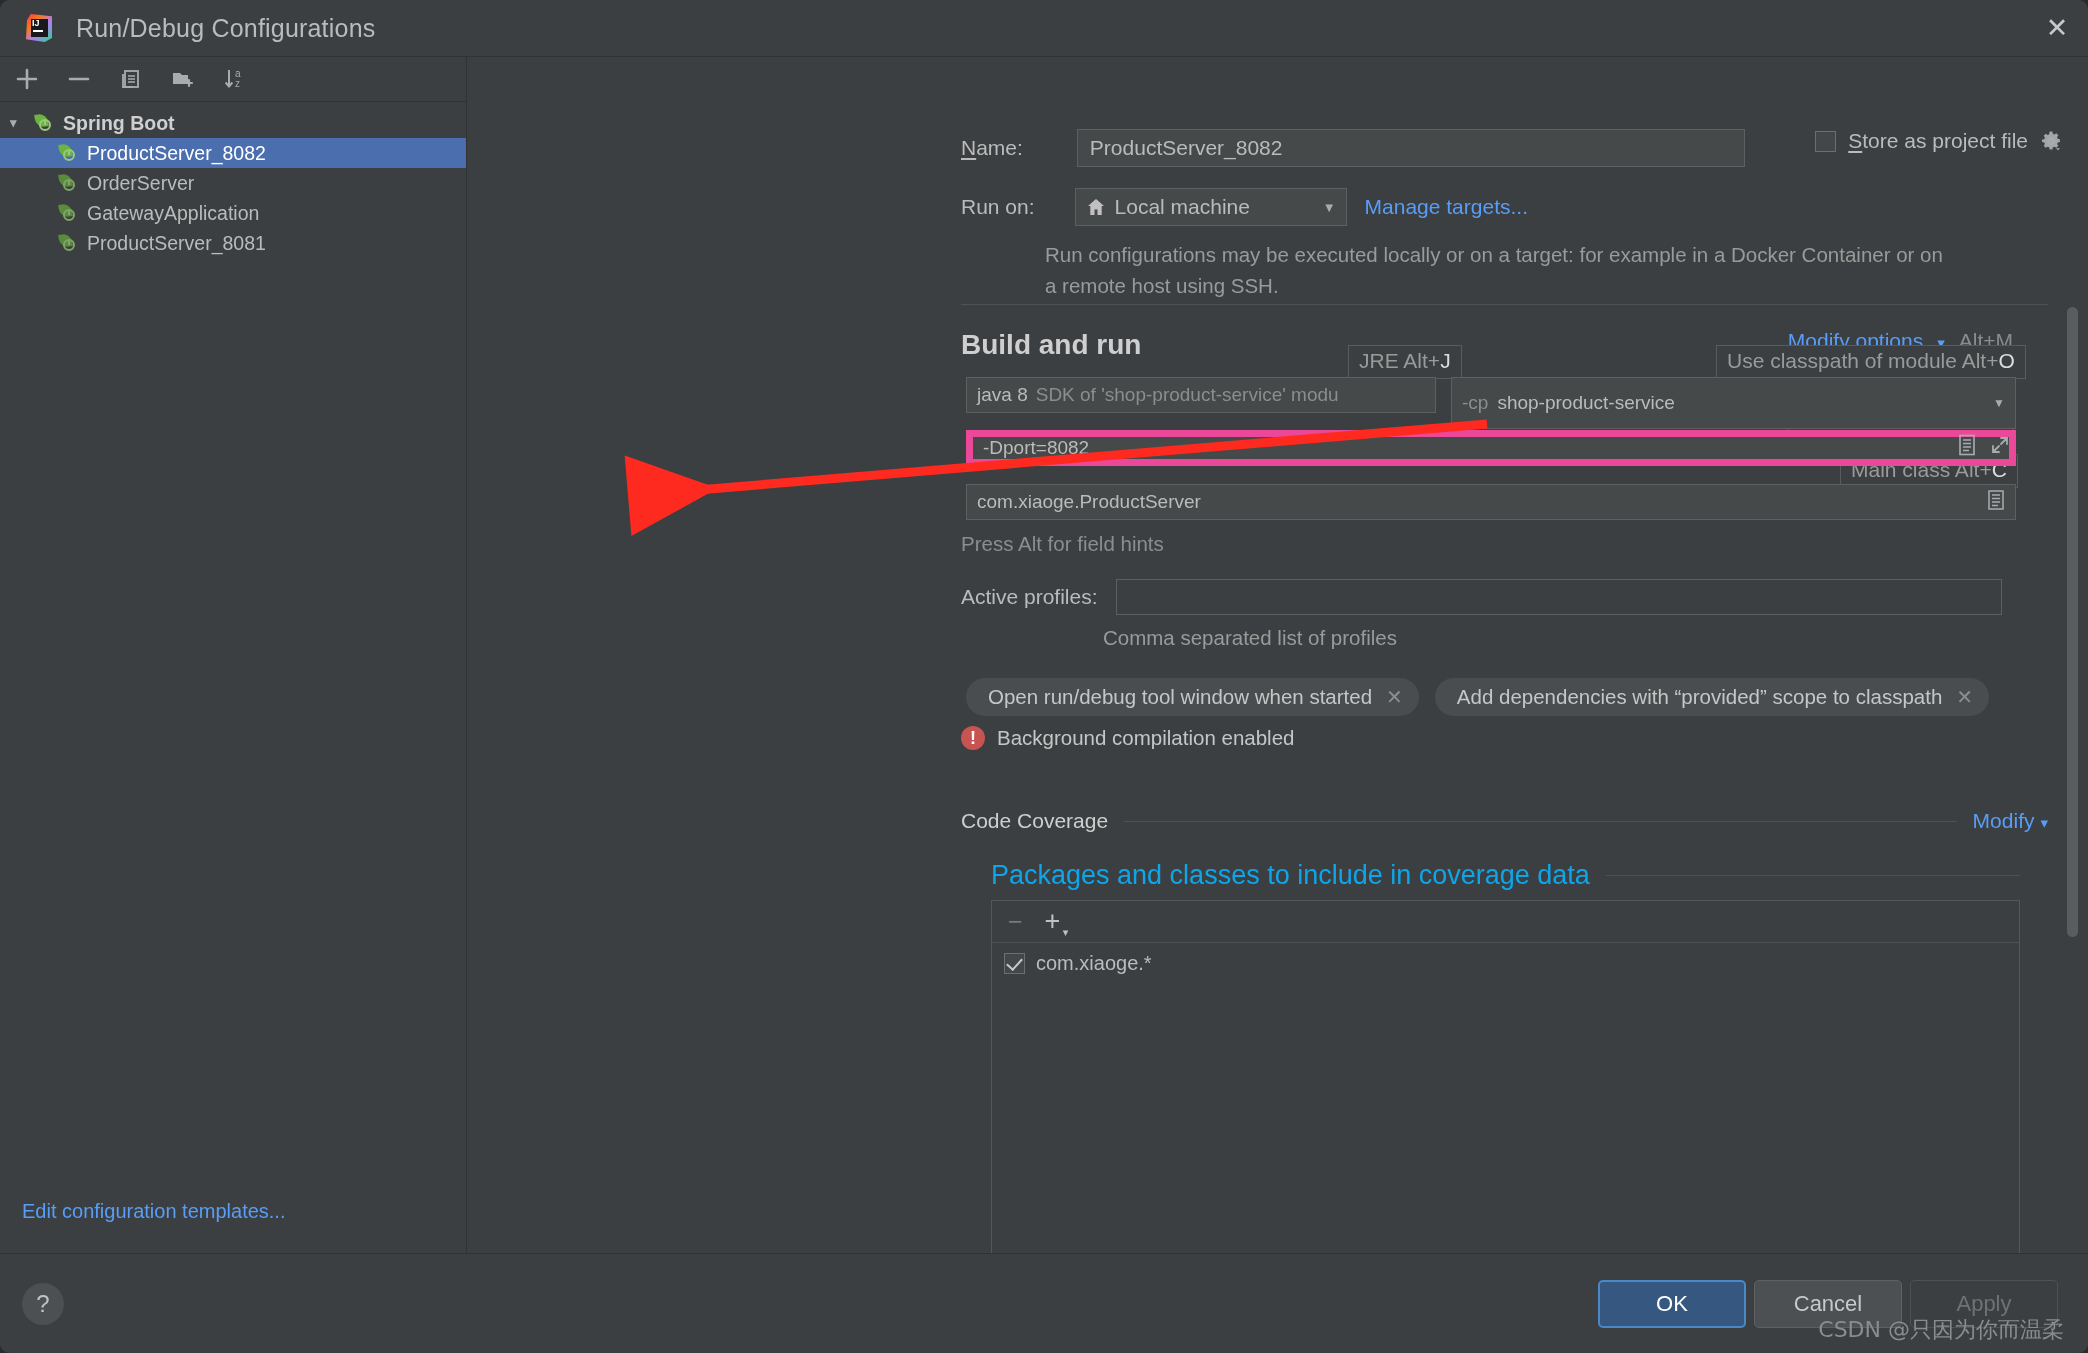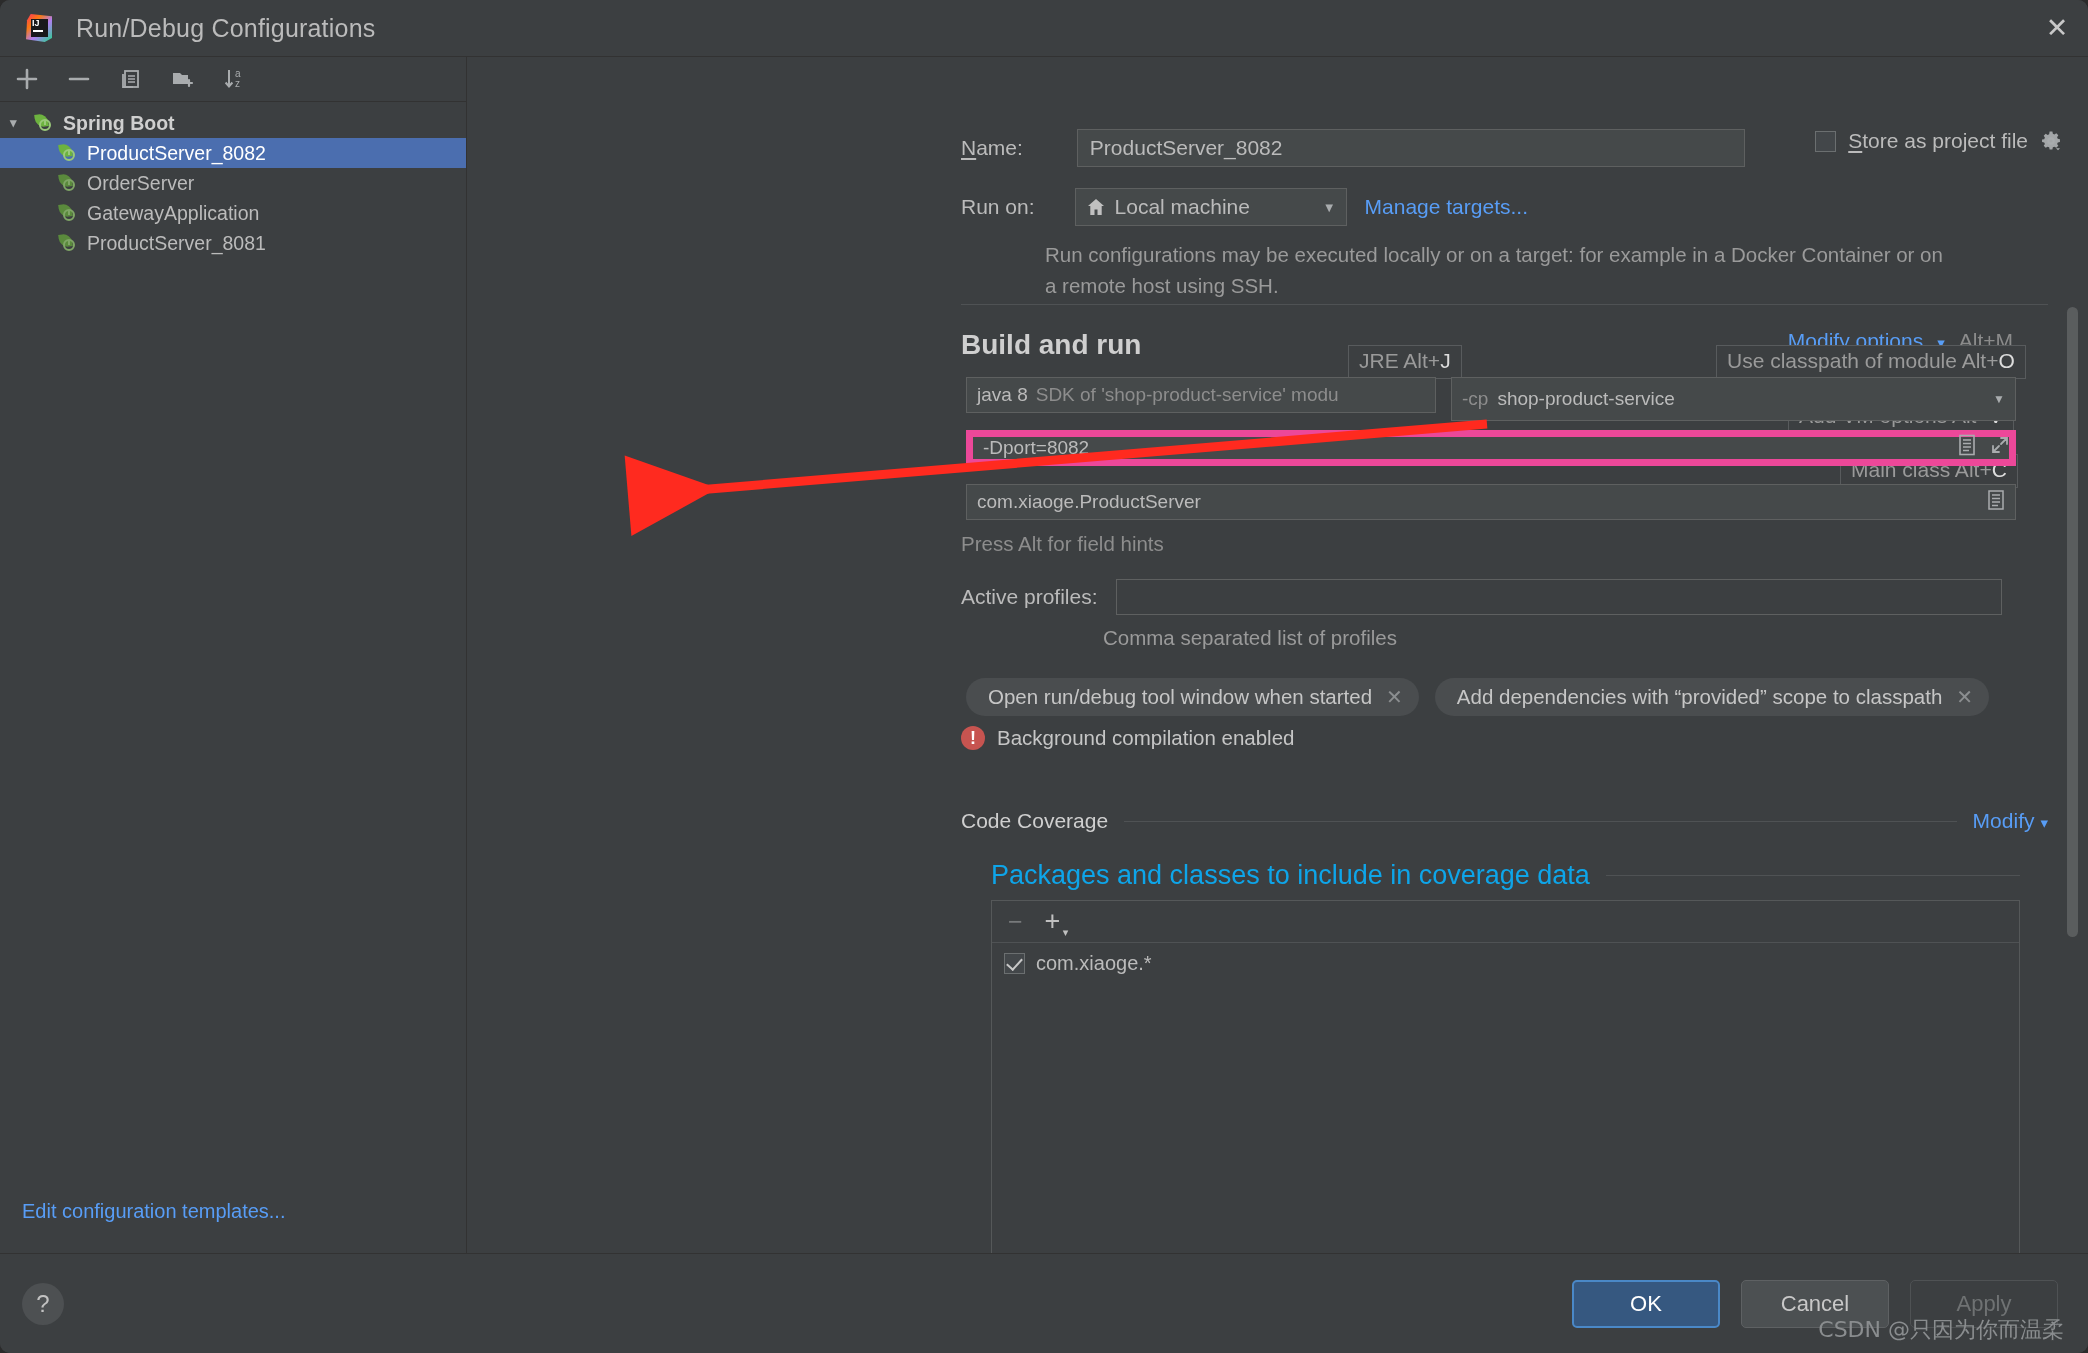--- a/index.html
+++ b/index.html
@@ -200,21 +200,21 @@
   .sdk-combo {
     position: absolute; left: 499px; top: 320px; width: 470px; height: 36px;
     background: #45494a; border: 1px solid #5e6060;
     display: flex; align-items: center; padding: 0 8px 0 10px;
     font-size: 19px; cursor: pointer; overflow: hidden;
   }
   .sdk-combo .p1 { color: #bbbbbb; white-space: nowrap; }
   .sdk-combo .p2 { color: #8d8d8d; white-space: nowrap; margin-left: 8px; }
 
   .cp-field {
-    position: absolute; left: 984px; top: 320px; right: 72px; height: 44px;
+    position: absolute; left: 984px; top: 320px; right: 72px; height: 52px;
     background: #45494a; border: 1px solid #5e6060;
     display: flex; align-items: center; padding: 0 10px;
     font-size: 19px; overflow: hidden;
   }
   .cp-field .p1 { color: #8d8d8d; }
   .cp-field .p2 { color: #bbbbbb; margin-left: 9px; }
   .cp-field .caret { margin-left: auto; color: #a9acae; font-size: 12px; }
 
   .vm-field {
     position: absolute; left: 499px; top: 373px; right: 72px; height: 36px;
@@ -319,21 +319,21 @@
     height: 100px; flex: 0 0 100px;
     border-top: 1px solid #323232;
     display: flex; align-items: center; position: relative;
     background: #3c3f41;
   }
   .help-btn {
     margin-left: 22px; width: 42px; height: 42px; border-radius: 50%;
     background: #4d5052; color: #c2c2c2; font-size: 24px;
     display: flex; align-items: center; justify-content: center; cursor: pointer;
   }
-  .btns { margin-left: auto; margin-right: 30px; display: flex; gap: 21px; text-align: right; }
+  .btns { margin-left: auto; margin-right: 30px; display: flex; gap: 8px; text-align: right; }
   .btn {
     min-width: 148px; height: 48px; border-radius: 5px;
     display: flex; align-items: center; justify-content: center;
     font-size: 22px; cursor: pointer; padding: 0 20px;
   }
   .btn.primary { background: #365880; color: #ffffff; border: 2px solid #4a88c7; }
   .btn.normal { background: #4c5052; color: #c8c8c8; border: 1px solid #5e6163; }
   .btn.disabled { background: #3c3f41; color: #6f7273; border: 1px solid #4f5254; cursor: default; }
 
   

